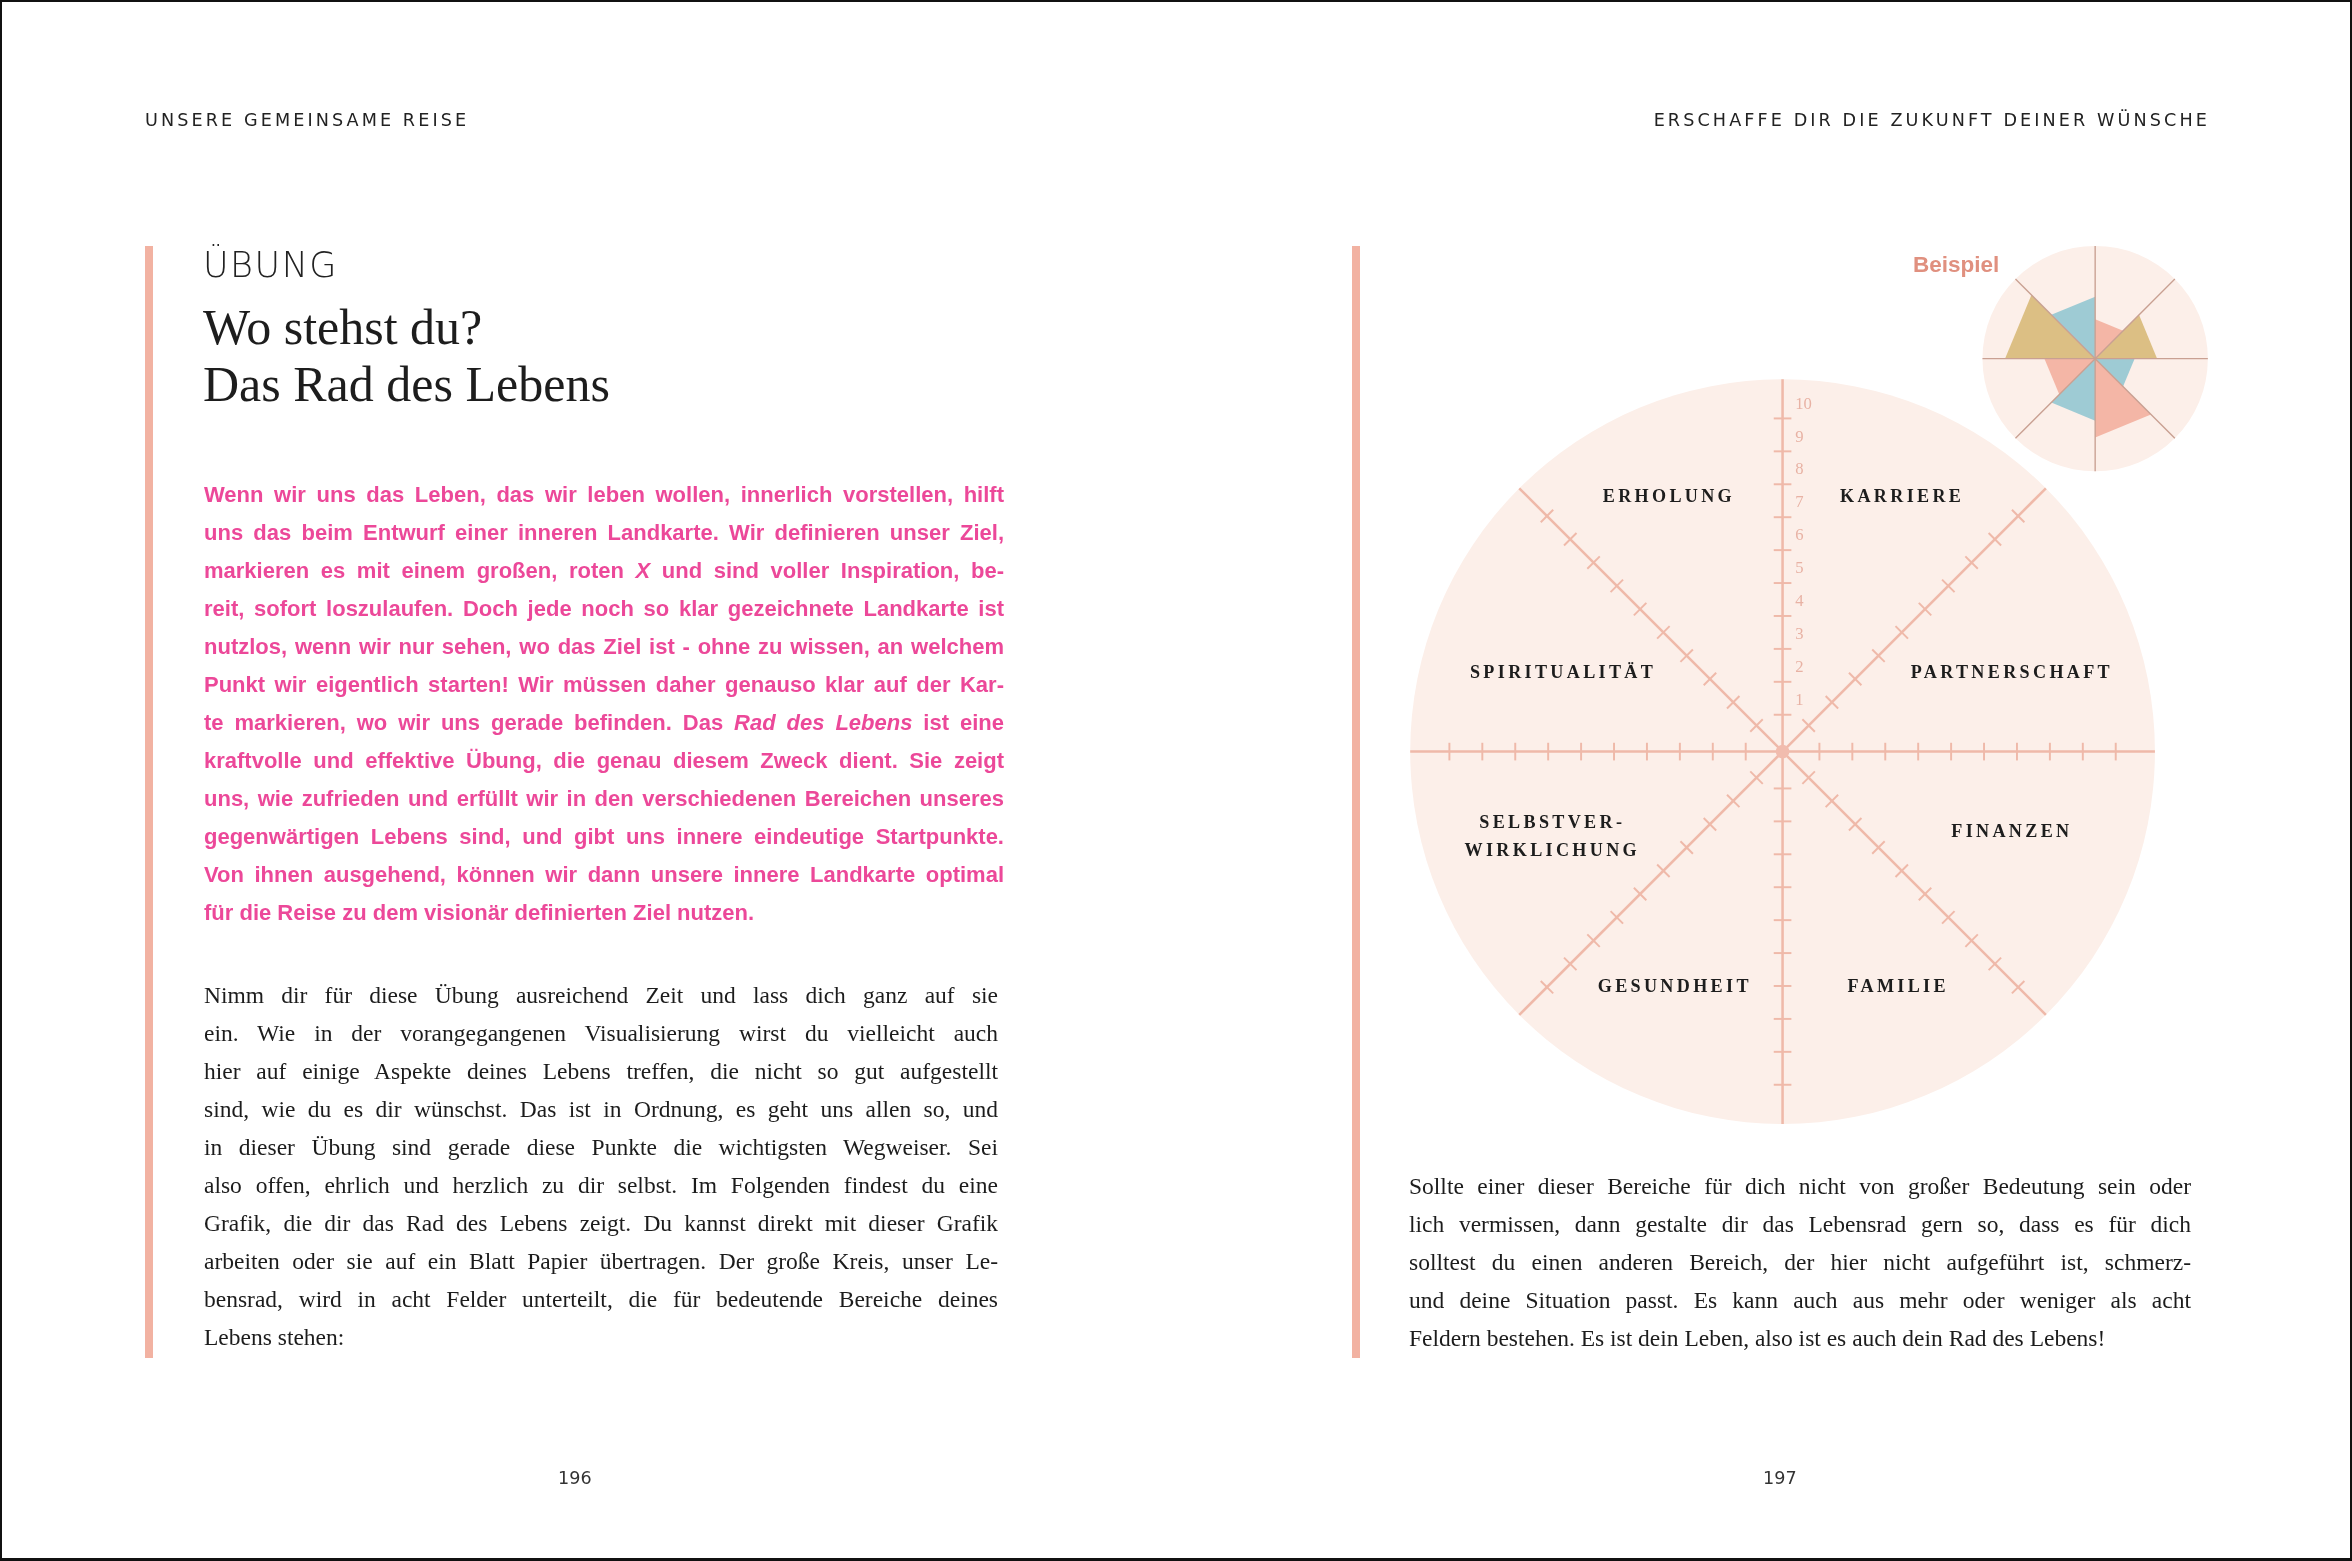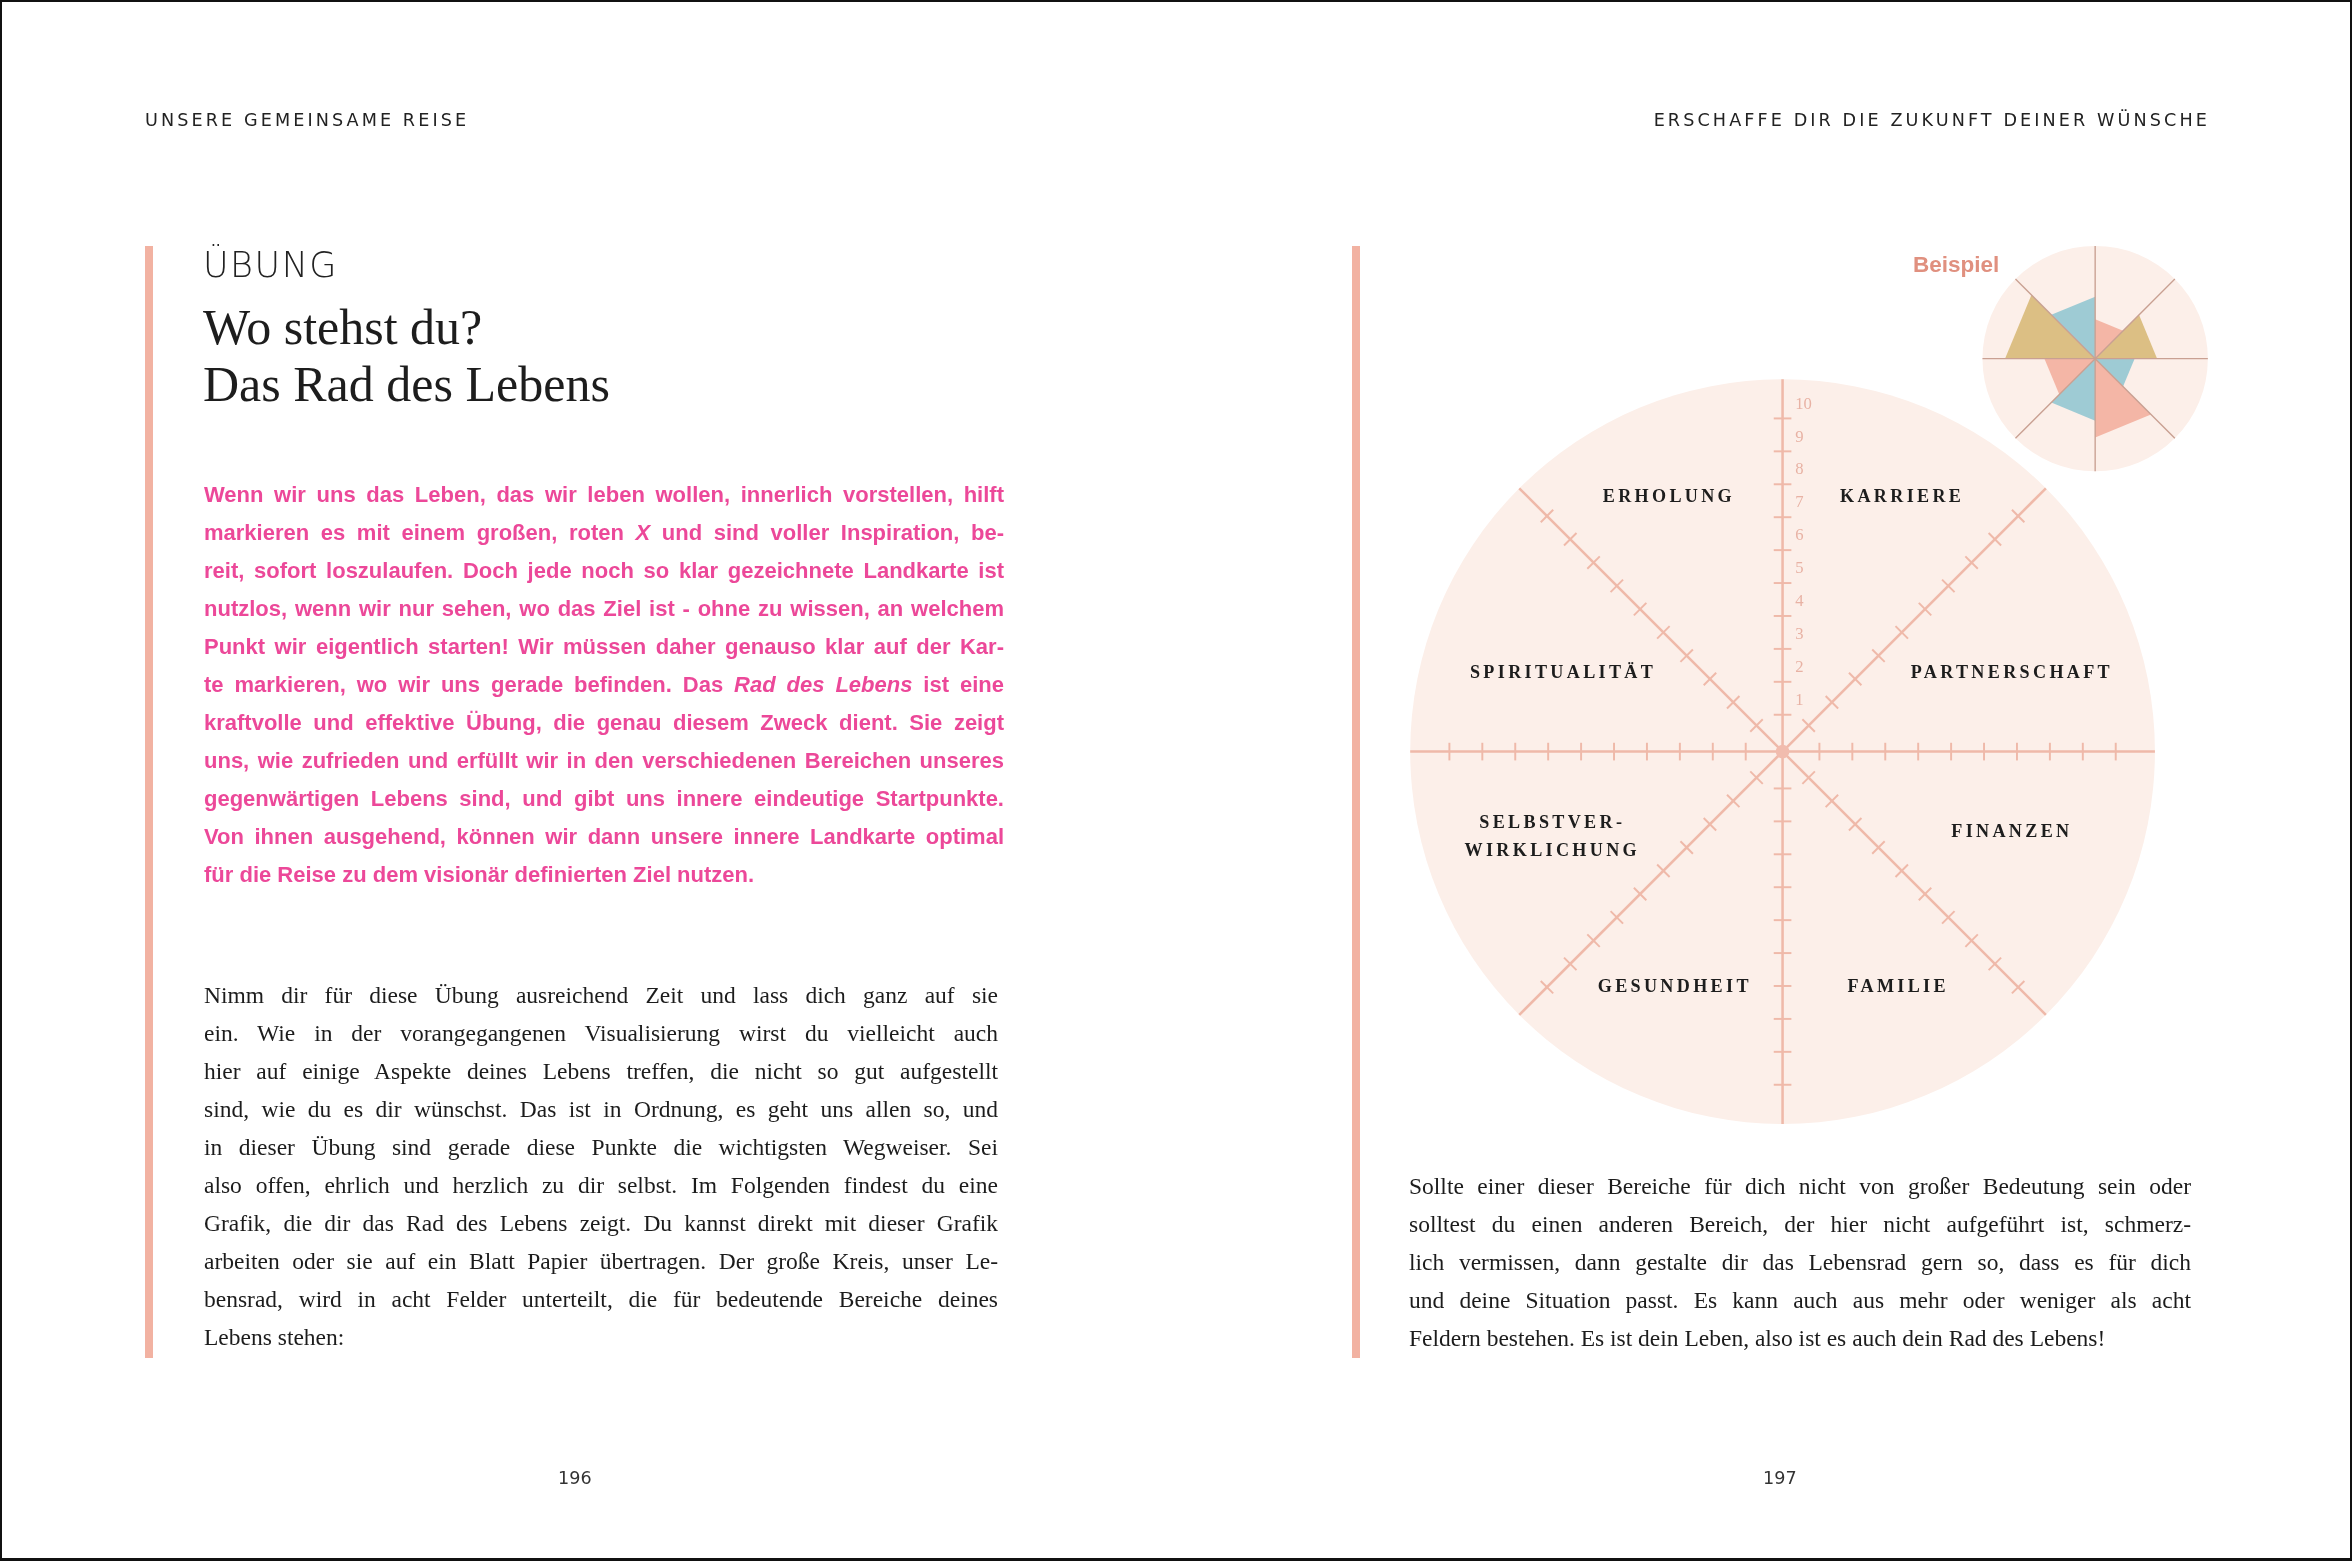--- a/index.html
+++ b/index.html
@@ -80,20 +80,21 @@
 <div class="accent-bar" id="bar-right"></div>
 
 <div class="kicker">ÜBUNG</div>
 <h1 class="title">
   <span>Wo stehst du?</span>
   <span>Das Rad des Lebens</span>
 </h1>
 
 <p class="para" id="intro">
     <span class="ln">Wenn wir uns das Leben, das wir leben wollen, innerlich vorstellen, hilft</span>
+    <span class="ln">uns das beim Entwurf einer inneren Landkarte. Wir definieren unser Ziel,</span>
     <span class="ln">markieren es mit einem großen, roten <em>X</em> und sind voller Inspiration, be-</span>
     <span class="ln">reit, sofort loszulaufen. Doch jede noch so klar gezeichnete Landkarte ist</span>
     <span class="ln">nutzlos, wenn wir nur sehen, wo das Ziel ist - ohne zu wissen, an welchem</span>
     <span class="ln">Punkt wir eigentlich starten! Wir müssen daher genauso klar auf der Kar-</span>
     <span class="ln">te markieren, wo wir uns gerade befinden. Das <em>Rad des Lebens</em> ist eine</span>
     <span class="ln">kraftvolle und effektive Übung, die genau diesem Zweck dient. Sie zeigt</span>
     <span class="ln">uns, wie zufrieden und erfüllt wir in den verschiedenen Bereichen unseres</span>
     <span class="ln">gegenwärtigen Lebens sind, und gibt uns innere eindeutige Startpunkte.</span>
     <span class="ln">Von ihnen ausgehend, können wir dann unsere innere Landkarte optimal</span>
     <span class="ln last">für die Reise zu dem visionär definierten Ziel nutzen.</span>
@@ -105,22 +106,22 @@
     <span class="ln">sind, wie du es dir wünschst. Das ist in Ordnung, es geht uns allen so, und</span>
     <span class="ln">in dieser Übung sind gerade diese Punkte die wichtigsten Wegweiser. Sei</span>
     <span class="ln">also offen, ehrlich und herzlich zu dir selbst. Im Folgenden findest du eine</span>
     <span class="ln">Grafik, die dir das Rad des Lebens zeigt. Du kannst direkt mit dieser Grafik</span>
     <span class="ln">arbeiten oder sie auf ein Blatt Papier übertragen. Der große Kreis, unser Le-</span>
     <span class="ln">bensrad, wird in acht Felder unterteilt, die für bedeutende Bereiche deines</span>
     <span class="ln last">Lebens stehen:</span>
   </p>
 <p class="para" id="body-right">
     <span class="ln">Sollte einer dieser Bereiche für dich nicht von großer Bedeutung sein oder</span>
+    <span class="ln">lich vermissen, dann gestalte dir das Lebensrad gern so, dass es für dich</span>
     <span class="ln">solltest du einen anderen Bereich, der hier nicht aufgeführt ist, schmerz-</span>
-    <span class="ln">lich vermissen, dann gestalte dir das Lebensrad gern so, dass es für dich</span>
     <span class="ln">und deine Situation passt. Es kann auch aus mehr oder weniger als acht</span>
     <span class="ln last">Feldern bestehen. Es ist dein Leben, also ist es auch dein Rad des Lebens!</span>
   </p>
 
 <svg id="wheel-svg" viewBox="0 0 2400 1593" xmlns="http://www.w3.org/2000/svg">
   <g id="main-wheel">
       <circle cx="1819" cy="767" r="380" fill="#fcefe9"></circle>
       <line x1="1819" y1="767" x2="1819" y2="387" stroke="#efb9a9" stroke-width="2.6"></line>
       <line x1="1828" y1="729.4" x2="1810" y2="729.4" stroke="#efb9a9" stroke-width="2"></line>
       <line x1="1828" y1="695.8" x2="1810" y2="695.8" stroke="#efb9a9" stroke-width="2"></line>

